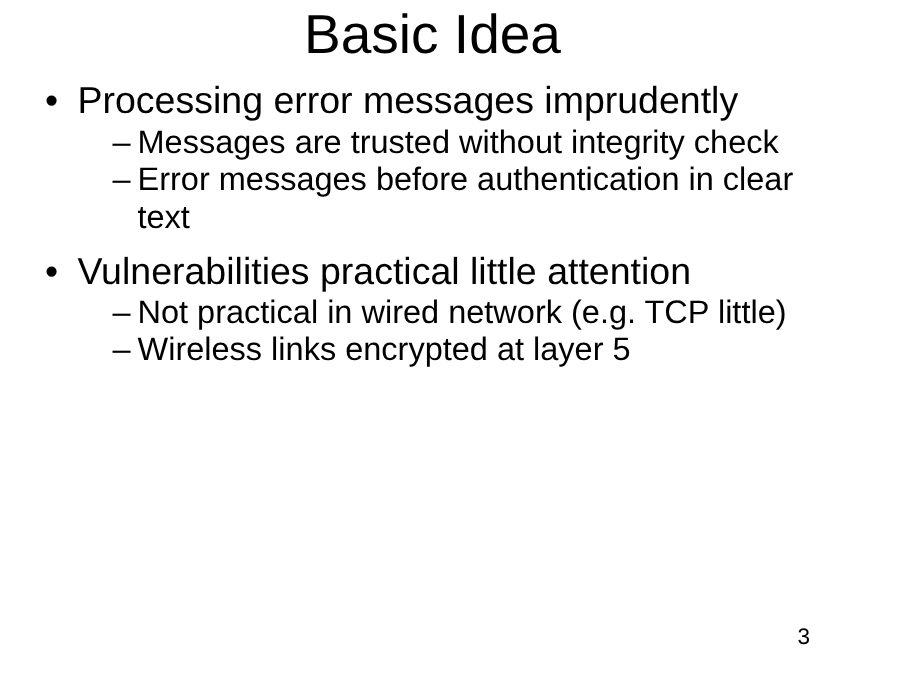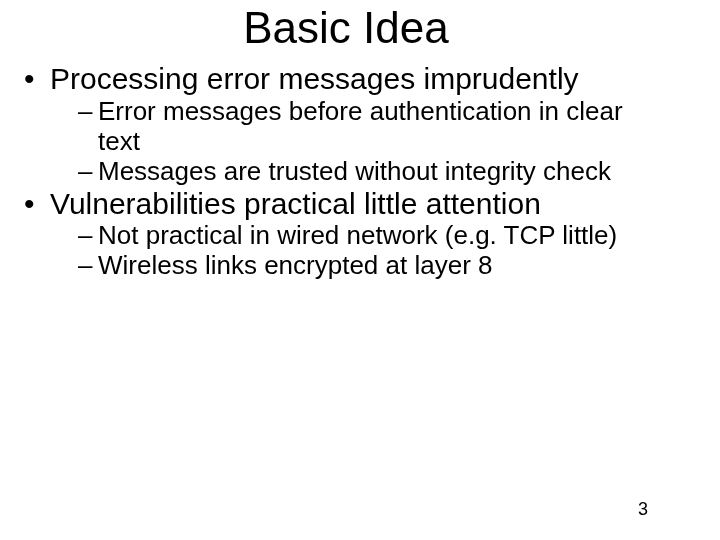--- a/index.html
+++ b/index.html
@@ -33,21 +33,21 @@
     margin-top: 10px;
   }
   ul.level1 {
     list-style: none;
     margin: 0;
     padding: 0;
   }
   ul.level1 > li {
     font-size: 30px;
     line-height: 1.15;
-    margin: 0;
+    margin: 12px;
     position: relative;
     padding-left: 26px;
   }
   ul.level1 > li::before {
     content: "•";
     position: absolute;
     left: 0;
     top: 0;
     font-size: 30px;
   }
@@ -85,36 +85,36 @@
 
   <h1 class="title">Basic Idea</h1>
 
   <div class="content">
     <ul class="level1">
 
       <li>
         <span>Processing error messages imprudently</span>
         <ul class="level2">
           <li>
-            <span>Error messages before authentication in clear text</span>
+            <span>Messages are trusted without integrity check</span>
           </li>
           <li>
-            <span>Messages are trusted without integrity check</span>
+            <span>Error messages before authentication in clear text</span>
           </li>
         </ul>
       </li>
 
       <li>
         <span>Vulnerabilities practical little attention</span>
         <ul class="level2">
           <li>
             <span>Not practical in wired network (e.g. TCP little)</span>
           </li>
           <li>
-            <span>Wireless links encrypted at layer 8</span>
+            <span>Wireless links encrypted at layer 5</span>
           </li>
         </ul>
       </li>
 
     </ul>
   </div>
 
   <div class="page-number">3</div>
 
 </div>

